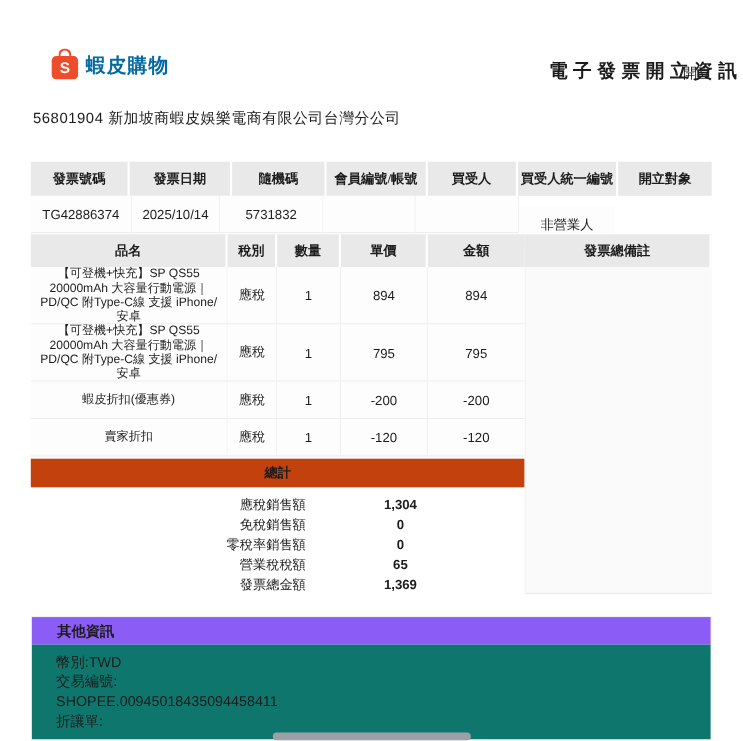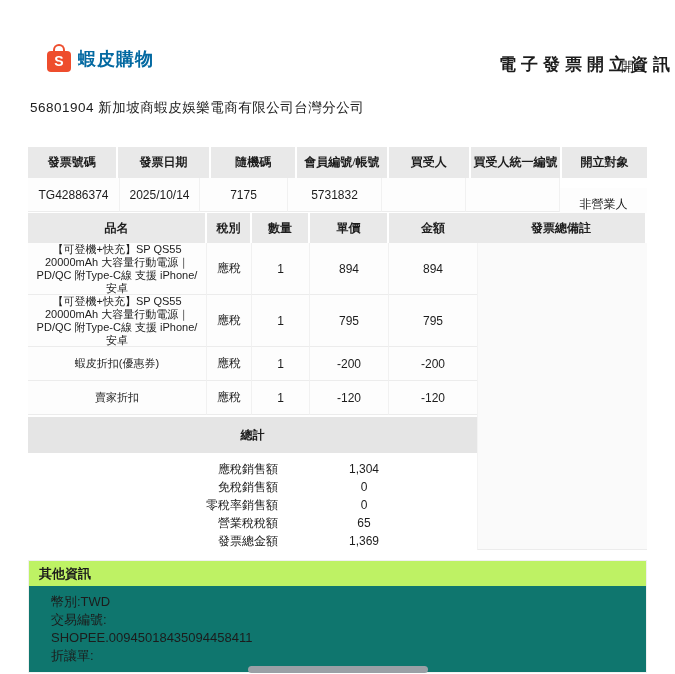--- a/index.html
+++ b/index.html
@@ -31,32 +31,32 @@
   .t1{position:absolute;left:28px;top:147px;width:619px;font-size:12px;}
   .t1 .th{height:31px;}
   .t1 .td{height:34px;}
 
   
   .t2{position:absolute;left:28px;top:213px;width:619px;font-size:12px;display:flex;}
   .t2-left{width:449px;}
   .t2-right{width:170px;display:flex;flex-direction:column;font-family:Liberation Serif, serif;}
   .t2 .th{height:30px;}
   .item-name{font-size:11px;line-height:13px;padding:2px 5px;}
-  .totals-bar{background:#e5e5e5;height:36px;display:flex;align-items:center;justify-content:center;
+  .totals-bar{background:#c2410c;height:26px;display:flex;align-items:center;justify-content:center;
       font-weight:700;margin-top:2px;}
   .summary{padding-top:7px;}
   .sumrow{display:flex;height:18px;align-items:center;}
   .sumlabel{width:250px;text-align:right;}
-  .sumvalue{width:172px;text-align:center;}
+  .sumvalue{width:172px;text-align:center;font-weight:bold;}
   .remark-head{background:#e9e9e9;height:30px;font-weight:700;display:flex;align-items:center;justify-content:center;}
   .remark-body{background:#fafafa;flex:1;border-bottom:1px solid #ececec;border-left:1px solid #f3f3f3;}
 
   
   .other{position:absolute;left:28px;top:560px;width:619px;box-sizing:border-box;border:1px solid #f0f0f0;}
-  .other-h{background:#bef264;height:25px;line-height:25px;padding-left:10px;font-weight:700;font-size:13px;}
+  .other-h{background:#8b5cf6;height:25px;line-height:25px;padding-left:23px;font-weight:700;font-size:13px;}
   .other-b{padding:7px 0 7px 22px;font-size:13px;background:#0f766e;}
   .other-line{height:18px;line-height:18px;}
 
   .scrollbar{position:absolute;left:248px;top:666px;width:180px;height:7px;background:#9aa0a6;border-radius:4px;}
 </style>
 </head>
 <body>
 
 <div class="page">
 
@@ -78,21 +78,20 @@
         <div class="th" style="width: 96px;">發票日期</div>
         <div class="th" style="width: 88px;">隨機碼</div>
         <div class="th" style="width: 94px; font-family: Liberation Serif, serif;">會員編號/帳號</div>
         <div class="th" style="width: 84px;">買受人</div>
         <div class="th" style="width: 94px;">買受人統一編號</div>
         <div class="th" style="width: 87px;">開立對象</div>
       </div>
     <div class="tr" id="t1-body">
         <div class="td" style="width: 92px;">TG42886374</div>
         <div class="td" style="width: 80px;">2025/10/14</div>
-        <div class="td" style="width: 88px;">7175</div>
         <div class="td" style="width: 94px;">5731832</div>
         <div class="td" style="width: 84px;"></div>
         <div class="td" style="width: 94px;"></div>
         <div class="td" style="width: 87px; margin-top: 10px;">非營業人</div>
       </div>
   </div>
 
   <div class="t2">
     <div class="t2-left">
       <div class="tr" id="t2-head">

